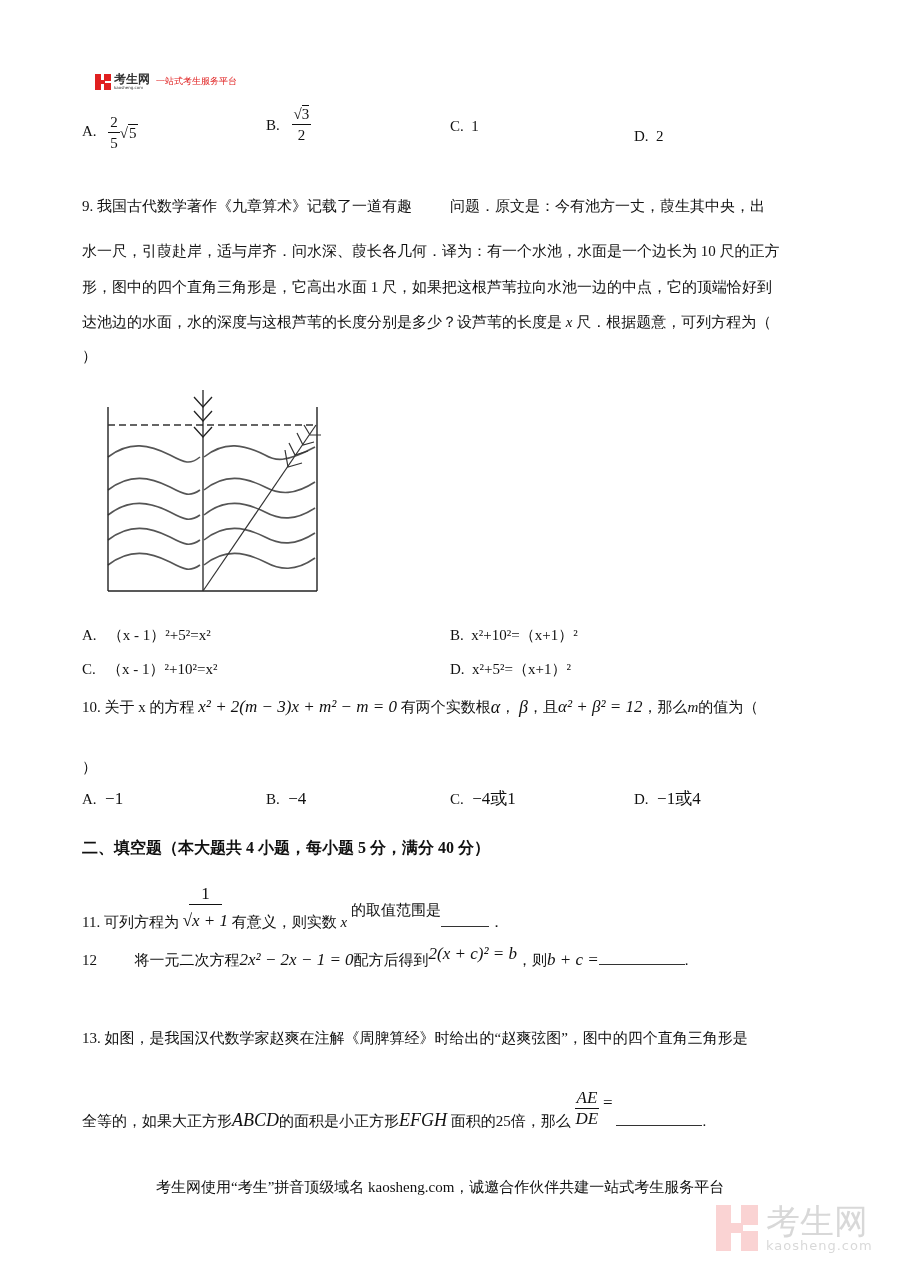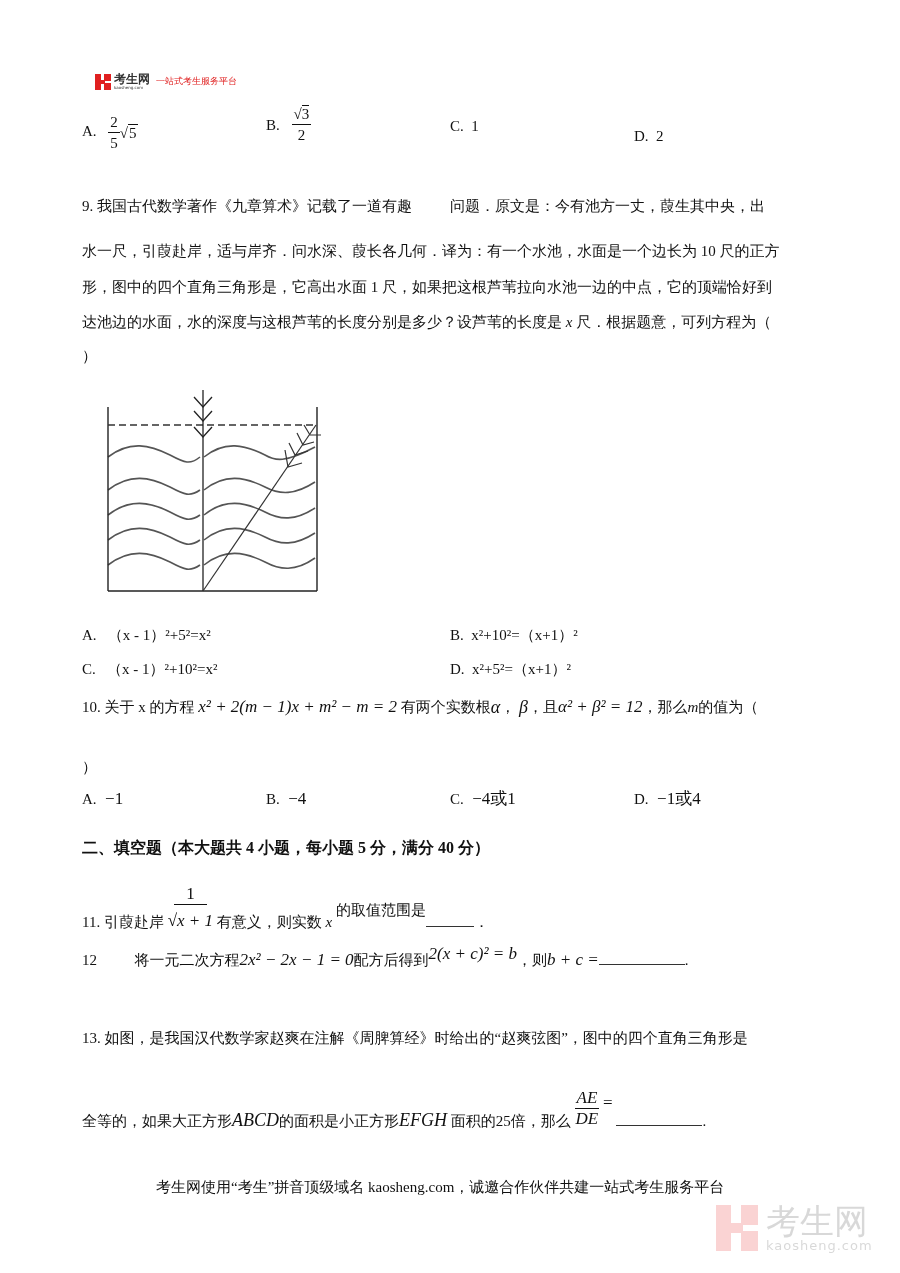--- a/index.html
+++ b/index.html
@@ -144,21 +144,21 @@
   <span>（x - 1）²+10²=x²</span>
 </div>
 <div class="abs txt" style="left:450px;top:659px;">
   <span>D.</span>&nbsp;
   <span>x²+5²=（x+1）²</span>
 </div>
 
 <div class="abs txt" style="left:82px;top:697px;height:30px;">
   <span style="vertical-align:bottom;">10.</span>
   <span style="vertical-align:bottom;">关于 x 的方程</span>
-  <span class="it" style="font-size:17px;vertical-align:top;">x² + 2(m − 1)x + m² − m = 2</span>
+  <span class="it" style="font-size:17px;vertical-align:top;">x² + 2(m − 3)x + m² − m = 0</span>
   <span style="vertical-align:bottom;">有两个实数根</span><span class="it" style="font-size:18px;vertical-align:top;">α</span><span style="vertical-align:bottom;">，</span>
   <span class="it" style="font-size:18px;vertical-align:top;">β</span><span style="vertical-align:bottom;">，且</span><span class="it" style="font-size:17px;vertical-align:top;">α² + β² = 12</span><span style="vertical-align:bottom;">，那么</span><span class="it" style="vertical-align:bottom;">m</span><span style="vertical-align:bottom;">的值为（</span>
 </div>
 <div class="abs txt" style="left:82px;top:757px;">
   <span>）</span>
 </div>
 <div class="abs txt" style="left:82px;top:789px;font-size:17px;">
   <span style="font-size:15px;">A.</span>&nbsp;
   <span>−1</span>
 </div>
@@ -172,21 +172,21 @@
 </div>
 <div class="abs txt" style="left:634px;top:789px;font-size:17px;">
   <span style="font-size:15px;">D.</span>&nbsp;
   <span>−1或4</span>
 </div>
 
 <div class="abs txt bold" style="left:82px;top:838px;">二、填空题（本大题共 4 小题，每小题 5 分，满分 40 分）</div>
 
 <div class="abs txt" style="left:82px;top:884px;">
   <span style="position:relative;top:28px;">11.</span>
-  <span style="position:relative;top:28px;">引葭赴岸</span>
+  <span style="position:relative;top:28px;">可列方程为</span>
   <span class="frac" style="font-size:17px;vertical-align:top;">
     <span class="num" style="padding:0 12px;">1</span>
     <span class="den" style="margin-top:6px;">√<span class="rad it">x + 1</span></span>
   </span>
   <span style="position:relative;top:28px;">有意义，则实数</span>
   <span class="it" style="position:relative;top:28px;">x</span>
   <span style="position:relative;top:16px;">的取值范围是</span><span class="blank" style="width:48px;position:relative;top:28px;"></span><span style="position:relative;top:28px;">．</span>
 </div>
 
 <div class="abs txt" style="left:82px;top:950px;">

